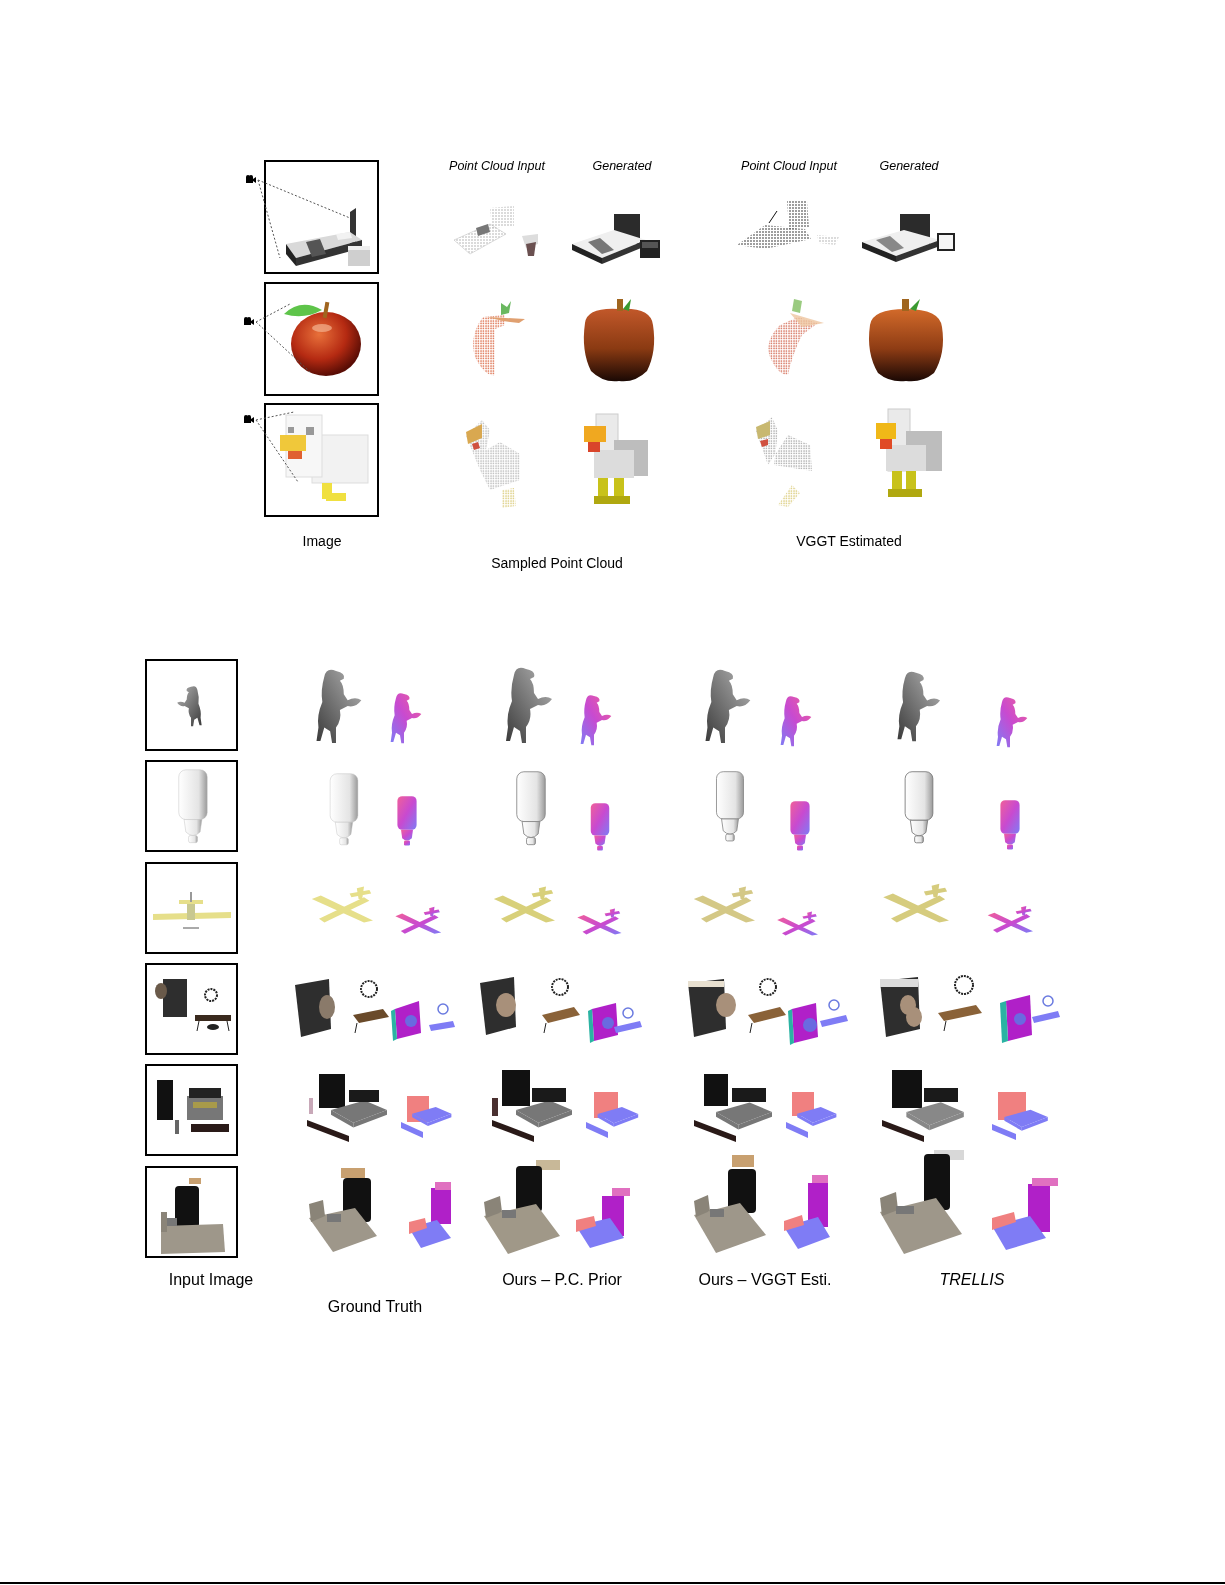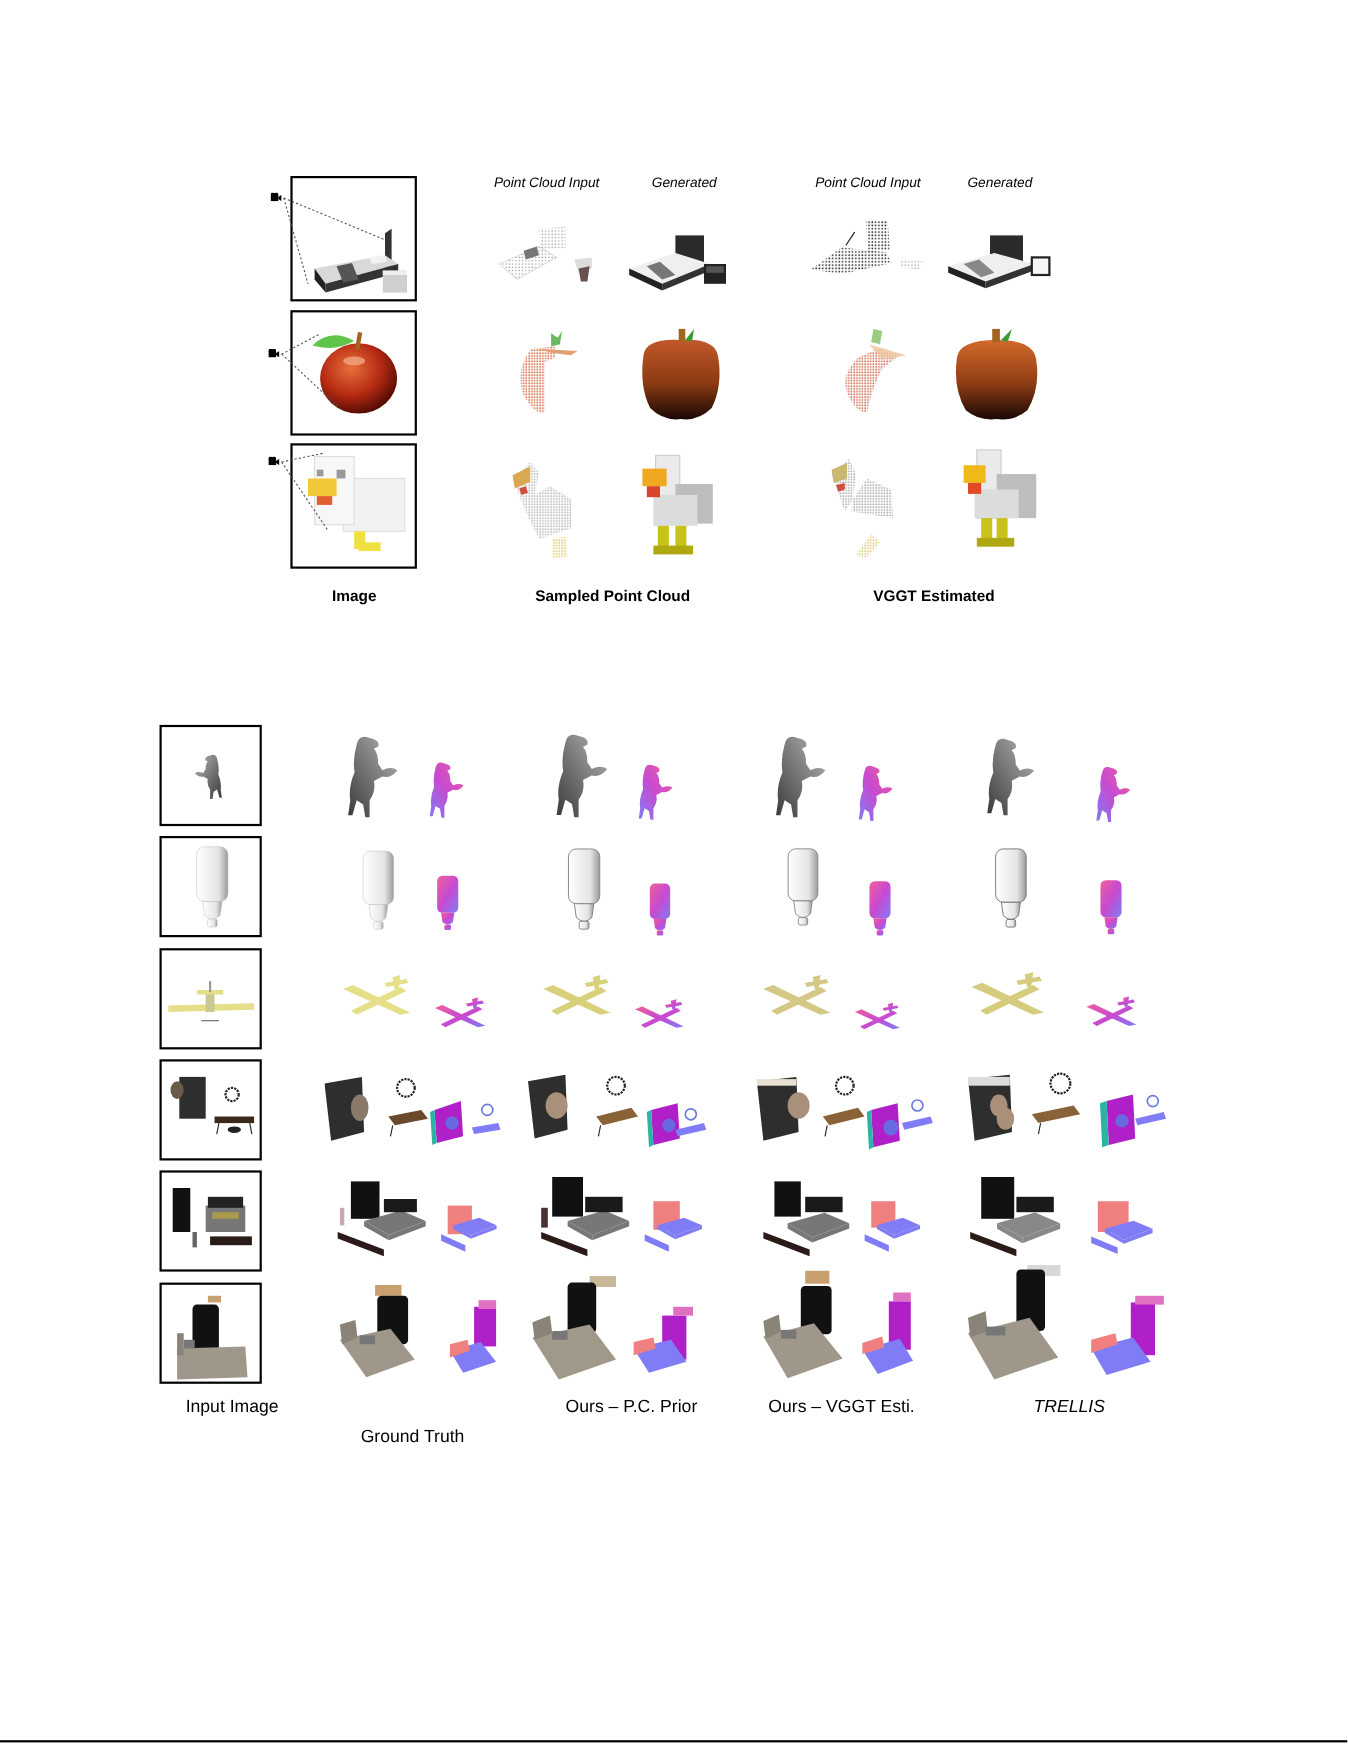--- a/index.html
+++ b/index.html
@@ -3,21 +3,21 @@
 <meta charset="utf-8">
 <style>
   html, body { margin: 0; padding: 0; background: #ffffff; }
   body { width: 1225px; height: 1585px; position: relative; overflow: hidden;
          font-family: "Liberation Sans", "DejaVu Sans", sans-serif; color: #000; }
   .abs { position: absolute; }
 
   
   .fa-frame { position: absolute; border: 2px solid #000; background: #fff; box-sizing: border-box; }
   .fa-colhead { position: absolute; font-size: 12.5px; font-weight: normal; font-style: italic; white-space: nowrap; transform: translateX(-50%); }
-  .fa-label { position: absolute; font-size: 14px; font-weight: bold; white-space: nowrap; transform: translateX(-50%); }
+  .fa-label { position: absolute; font-size: 14px; font-weight: normal; white-space: nowrap; transform: translateX(-50%); }
   .cam { position: absolute; width: 10px; height: 8px; }
 
   
   .fb-frame { position: absolute; border: 2px solid #000; background: #fff; box-sizing: border-box; }
   .fb-label { position: absolute; font-size: 16px; white-space: nowrap; transform: translateX(-50%); }
   .cell { position: absolute; }
   .bottom-rule { position: absolute; left: 0; top: 1582px; width: 1225px; height: 2px; background: #000; }
 </style>
 </head>
 <body>
@@ -230,21 +230,21 @@
     <rect x="34" y="26" width="36" height="40" fill="#bdbdbd"></rect>
     <rect x="14" y="40" width="40" height="26" fill="#dcdcdc"></rect>
     <rect x="4" y="18" width="20" height="16" fill="#f0b818"></rect>
     <rect x="8" y="34" width="12" height="10" fill="#e04a26"></rect>
     <rect x="20" y="66" width="10" height="20" fill="#c8c21a"></rect>
     <rect x="34" y="66" width="10" height="20" fill="#c8c21a"></rect>
     <rect x="16" y="84" width="34" height="8" fill="#b0a810"></rect>
   </svg>
 
   <div class="fa-label" style="left:322px; top:533px;">Image</div>
-  <div class="fa-label" style="left:557px; top:533px;">Sampled Point Cloud</div>
+  <div class="fa-label" style="left:557px; top:555px;">Sampled Point Cloud</div>
   <div class="fa-label" style="left:849px; top:533px;">VGGT Estimated</div>
 </div>
 
 <div>
   <svg width="0" height="0" style="position:absolute">
     <defs>
       <linearGradient id="nrm" x1="0" y1="0" x2="1" y2="1">
           <stop offset="0%" stop-color="#f0609a"></stop>
           <stop offset="50%" stop-color="#c84ad0"></stop>
           <stop offset="100%" stop-color="#7f7cf5"></stop>
@@ -524,18 +524,18 @@
         <polygon points="2,48 18,42 20,60 4,66" fill="#8a8478"></polygon>
         <rect x="18" y="56" width="18" height="8" fill="#777"></rect>
     <rect x="150" y="34" width="22" height="48" fill="#b020c8"></rect>
         <rect x="154" y="28" width="26" height="8" fill="#e070c0"></rect>
         <polygon points="114,76 152,66 168,88 128,100" fill="#7f7cf5"></polygon>
         <polygon points="114,68 136,62 138,72 114,80" fill="#f08080"></polygon>
       </svg></div>
 
   <div class="fb-label" style="left:191px; top:1271px;margin-left:20px;">Input Image</div>
   <div class="fb-label" style="left:375px; top:1286px;margin-top:12px;">Ground Truth</div>
-  <div class="fb-label" style="left:574px; top:1271px;">Ours – P.C. Prior</div>
+  <div class="fb-label" style="left:562px; top:1271px;">Ours – P.C. Prior</div>
   <div class="fb-label" style="left:765px; top:1271px;">Ours – VGGT Esti.</div>
   <div class="fb-label" style="left:972px; top:1271px;font-style:italic;">TRELLIS</div>
 </div>
 
 <div class="bottom-rule"></div>
 
 </body></html>

